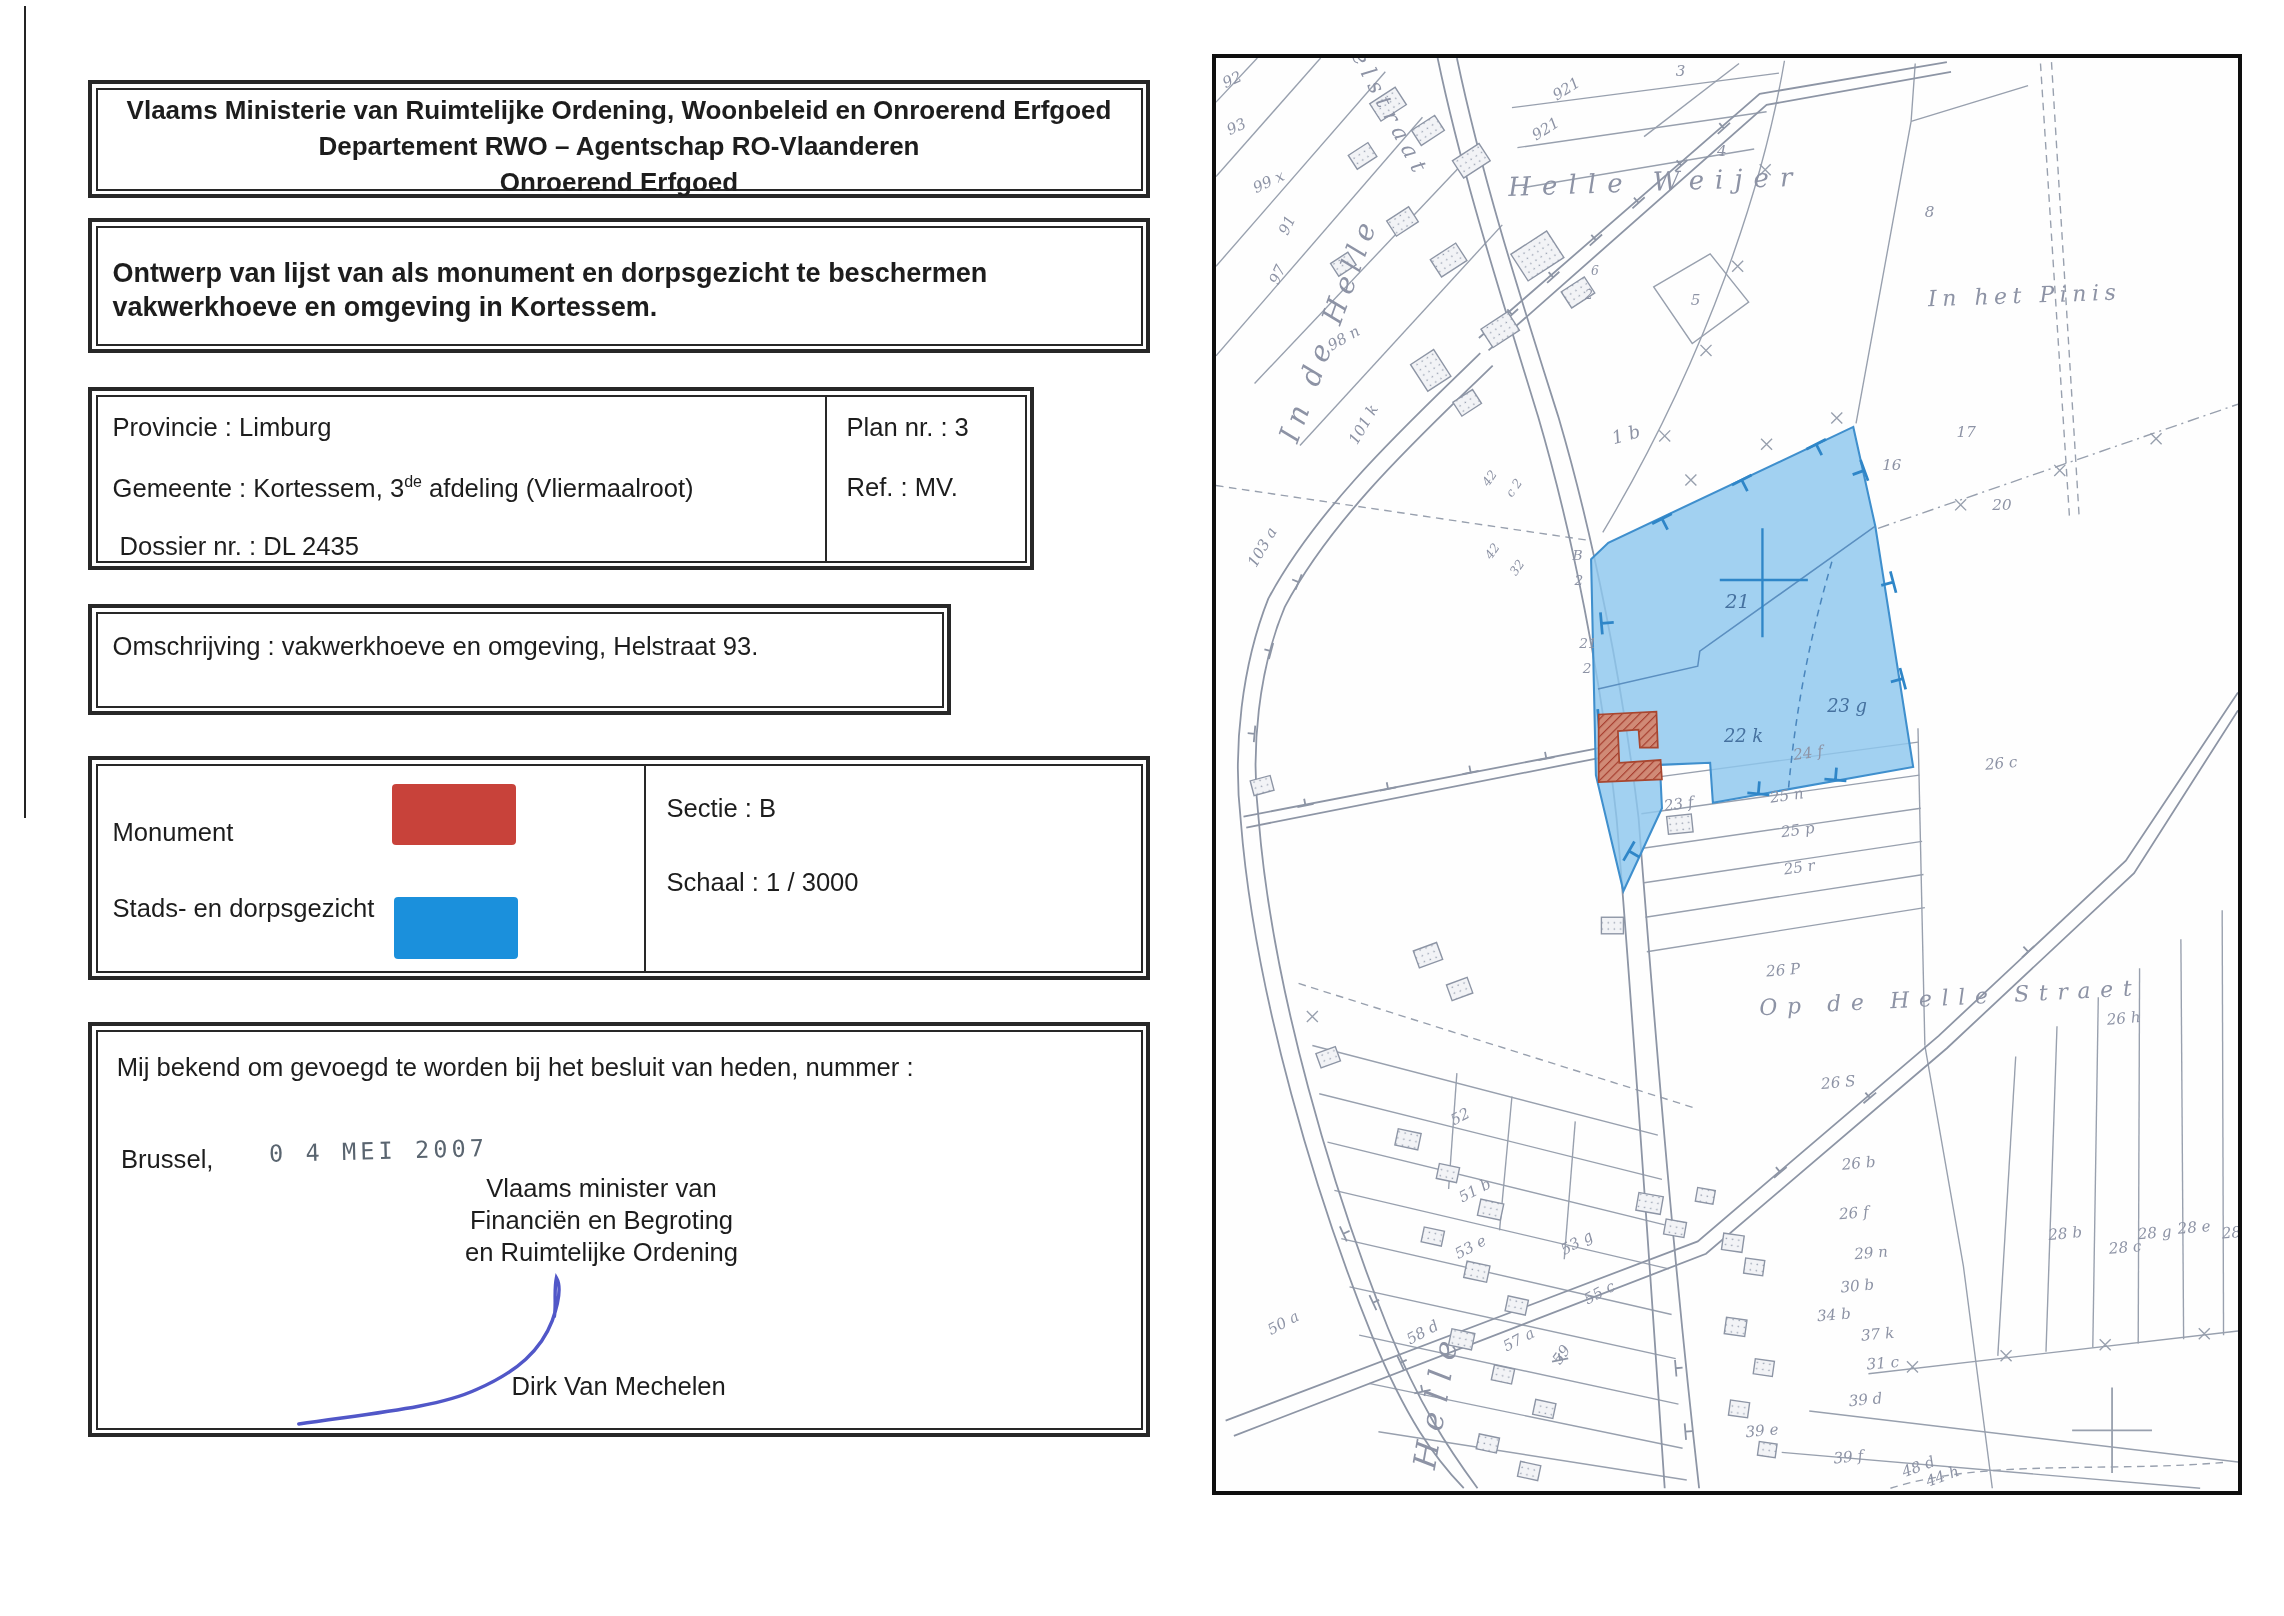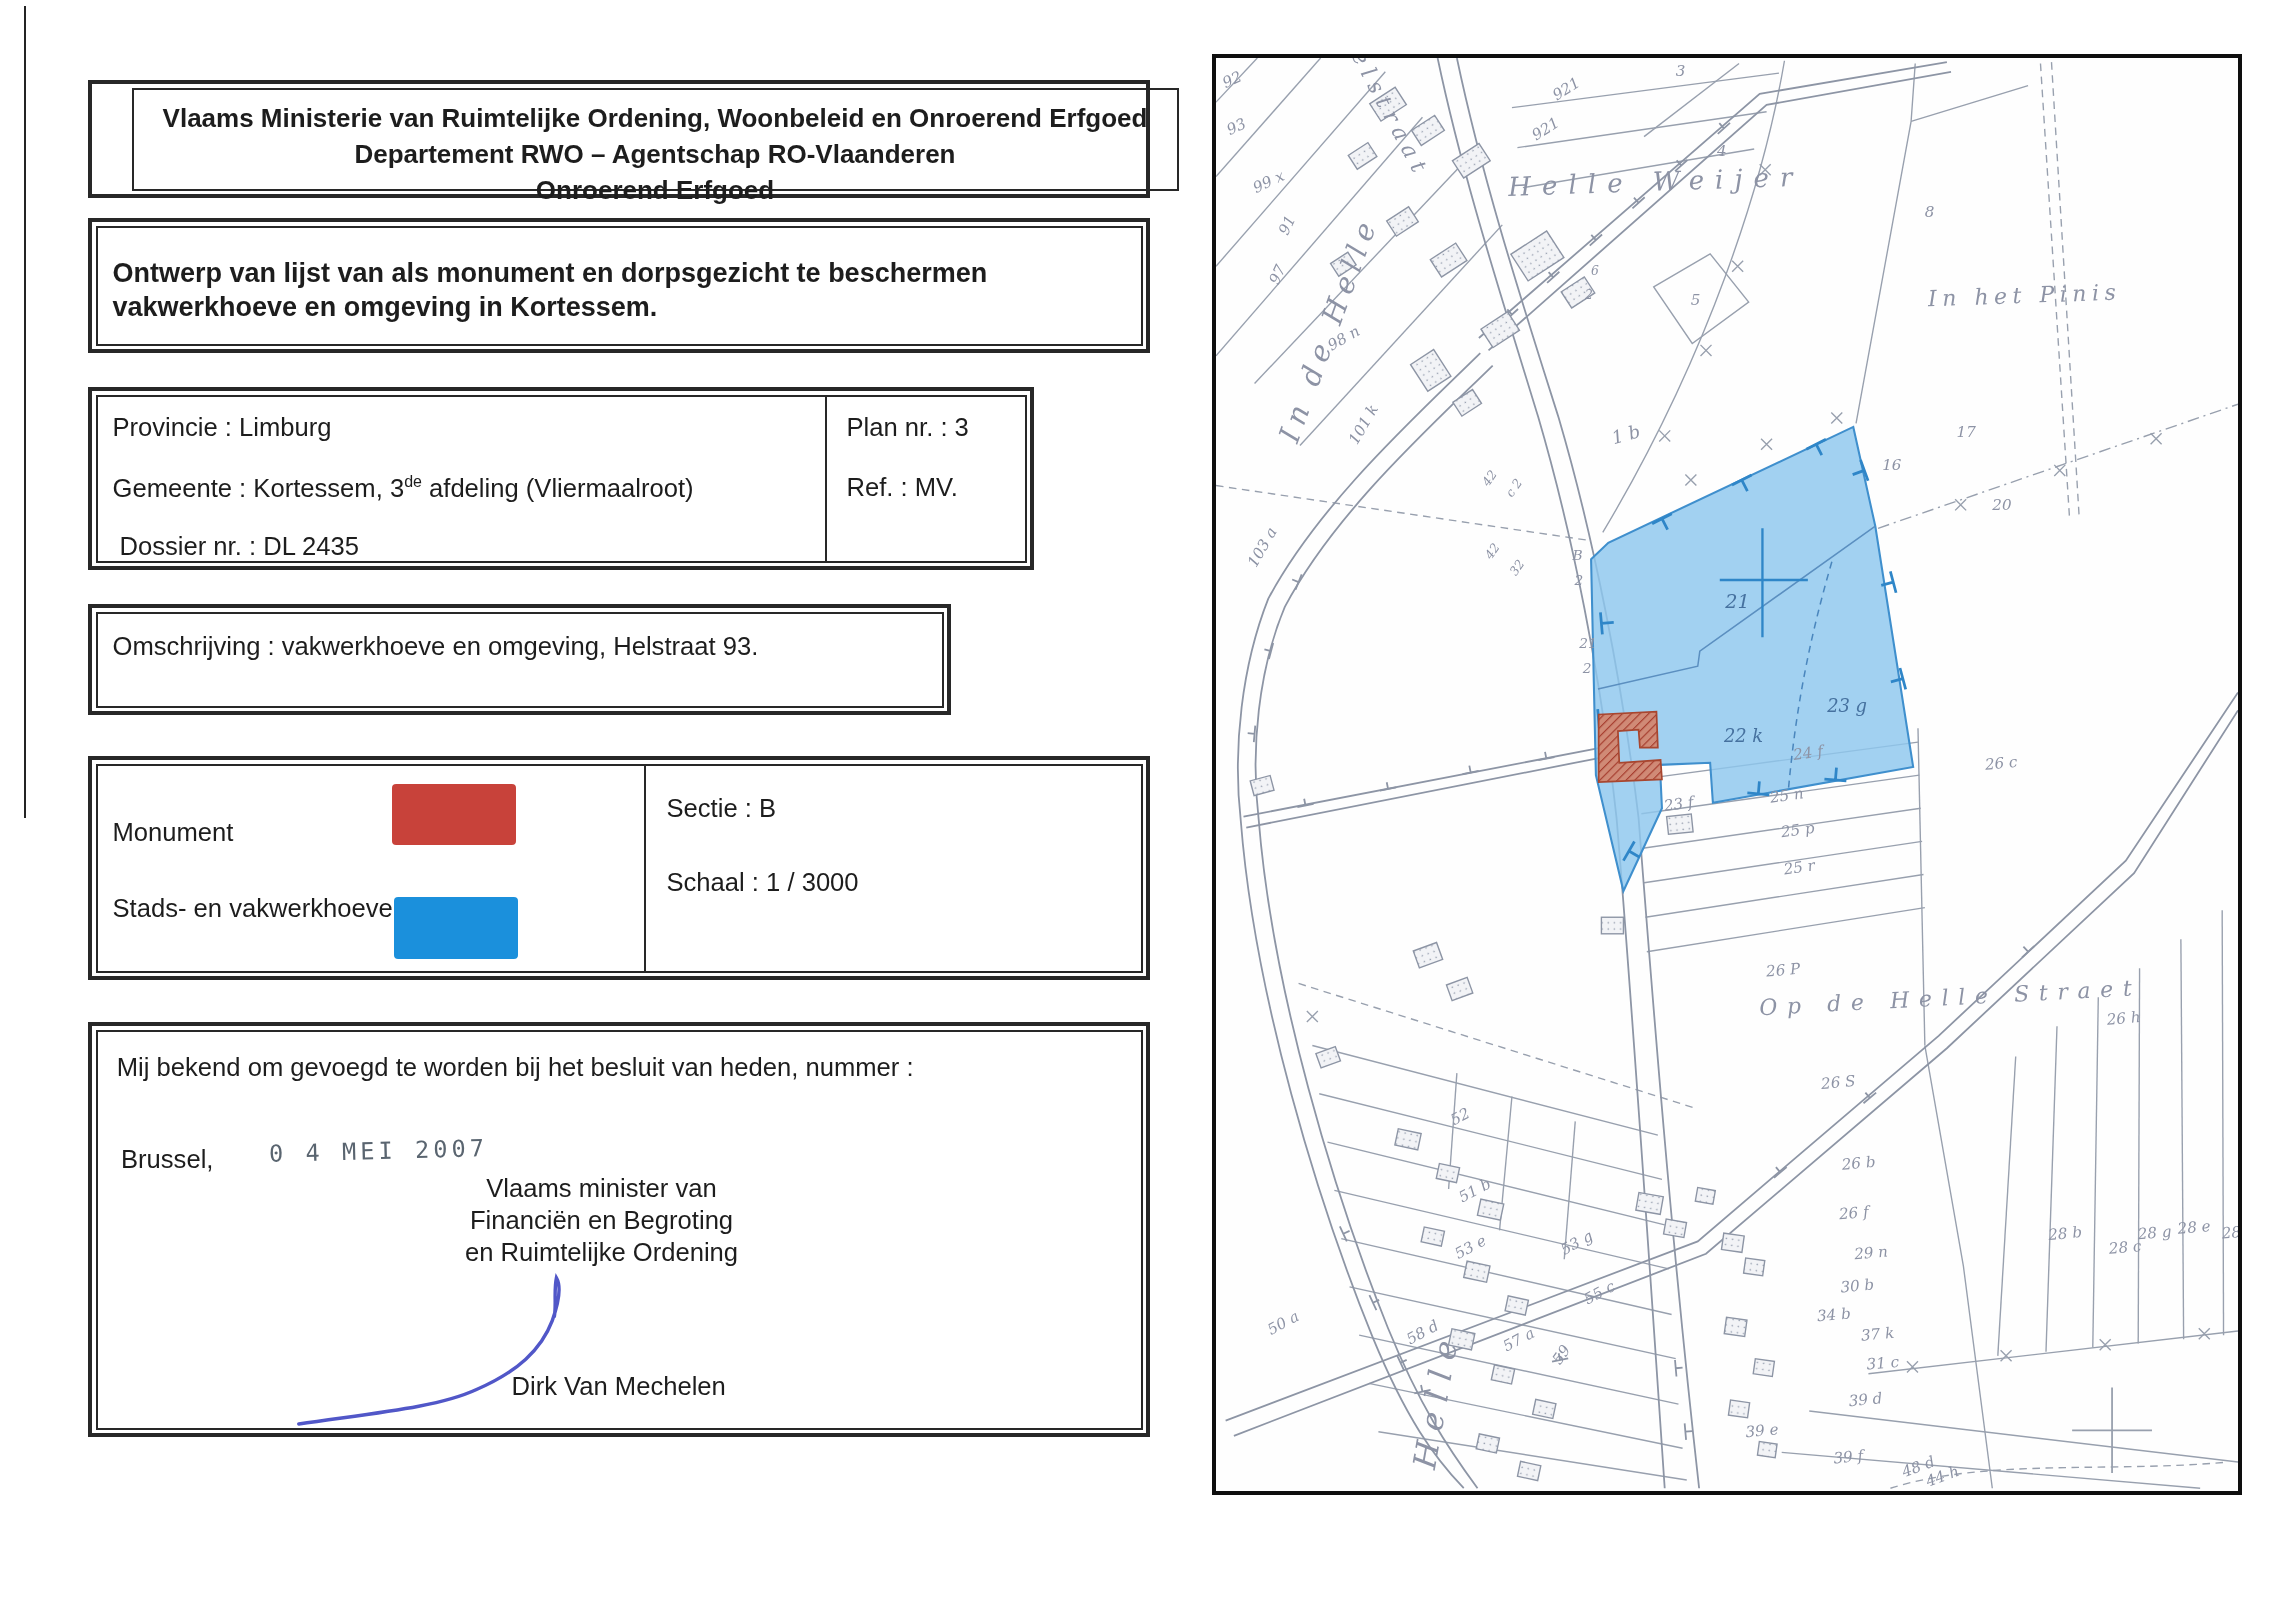--- a/index.html
+++ b/index.html
@@ -1,20 +1,20 @@
 <!DOCTYPE html>
 <html style="font-size:11px"><head>
 <meta charset="utf-8">
 <style>
   html,body{margin:0;padding:0;}
   body{width:2284px;height:1616px;background:#ffffff;position:relative;
        font-family:"Liberation Sans",sans-serif;color:#1d1d1d;overflow:hidden;}
   .box{position:absolute;border:4.8px solid #282828;background:#fff;padding:3.5px;box-sizing:border-box;}
   .inner{border:2.1px solid #282828;width:100%;height:100%;box-sizing:border-box;position:relative;}
-  .hdr .inner{text-align:center;padding-top:10px;margin-left:36px;}
+  .hdr .inner{text-align:center;padding-top:2px;}
   .hdr .l{font-weight:bold;font-size:26px;line-height:36px;}
   .ttl .l{font-weight:bold;font-size:27px;line-height:35px;position:absolute;left:15px;}
   .row{position:absolute;font-size:25.6px;white-space:nowrap;}
   sup{font-size:16px;}
   .vdiv{position:absolute;top:0;bottom:0;border-left:2.1px solid #282828;}
   .swatch{position:absolute;border-radius:4.1px;}
   .stamp{position:absolute;font-family:"DejaVu Sans Mono",monospace;font-size:23.5px;
          letter-spacing:4.1px;color:#5a6570;transform:rotate(-1.5deg);white-space:nowrap;}
   .minister{position:absolute;text-align:center;font-size:25.6px;line-height:32px;}
   .signame{position:absolute;font-size:25.6px;}
@@ -74,21 +74,21 @@
 <div class="box" style="left:88px;top:604px;width:863px;height:111px;">
   <div class="inner">
     <div class="row" style="left:15px;top:18px;">Omschrijving : vakwerkhoeve en omgeving, Helstraat 93.</div>
   </div>
 </div>
 
 <div class="box" style="left:88px;top:756px;width:1062px;height:224px;">
   <div class="inner">
     <div class="row" style="left:15px;top:52px;">Monument</div>
     <div class="swatch" style="left:294px;top:18px;width:124px;height:61px;background:#c8423a;"></div>
-    <div class="row" style="left:15px;top:128px;">Stads- en vakwerkhoeve</div>
+    <div class="row" style="left:15px;top:128px;">Stads- en dorpsgezicht</div>
     <div class="swatch" style="left:296px;top:131px;width:124px;height:62px;background:#1b90dc;"></div>
     <div class="vdiv" style="left:546px;"></div>
     <div class="row" style="left:569px;top:28px;">Sectie : B</div>
     <div class="row" style="left:569px;top:102px;">Schaal : 1 / 3000</div>
   </div>
 </div>
 
 <div class="box" style="left:88px;top:1022px;width:1062px;height:415px;">
   <div class="inner">
     <div class="row" style="left:19.3px;top:21px;">Mij bekend om gevoegd te worden bij het besluit van heden, nummer :</div>

